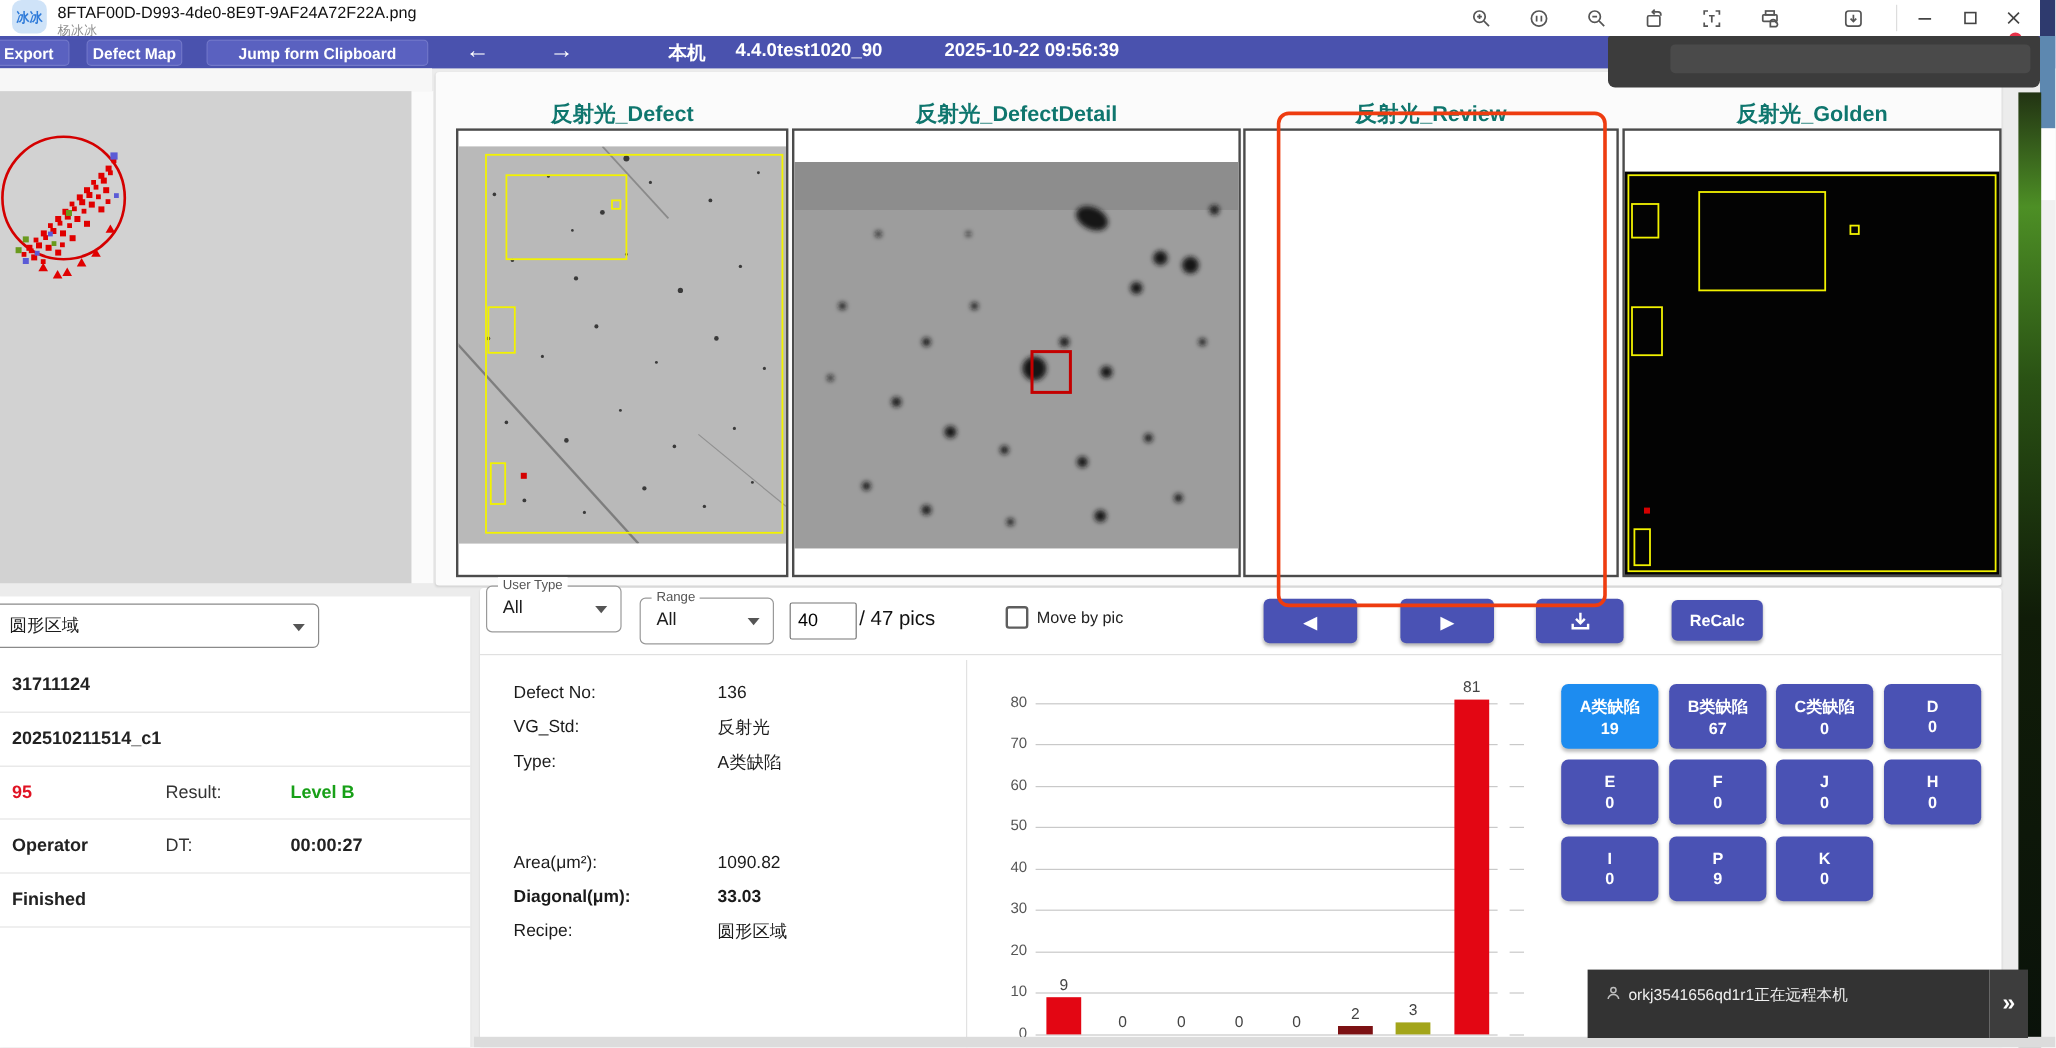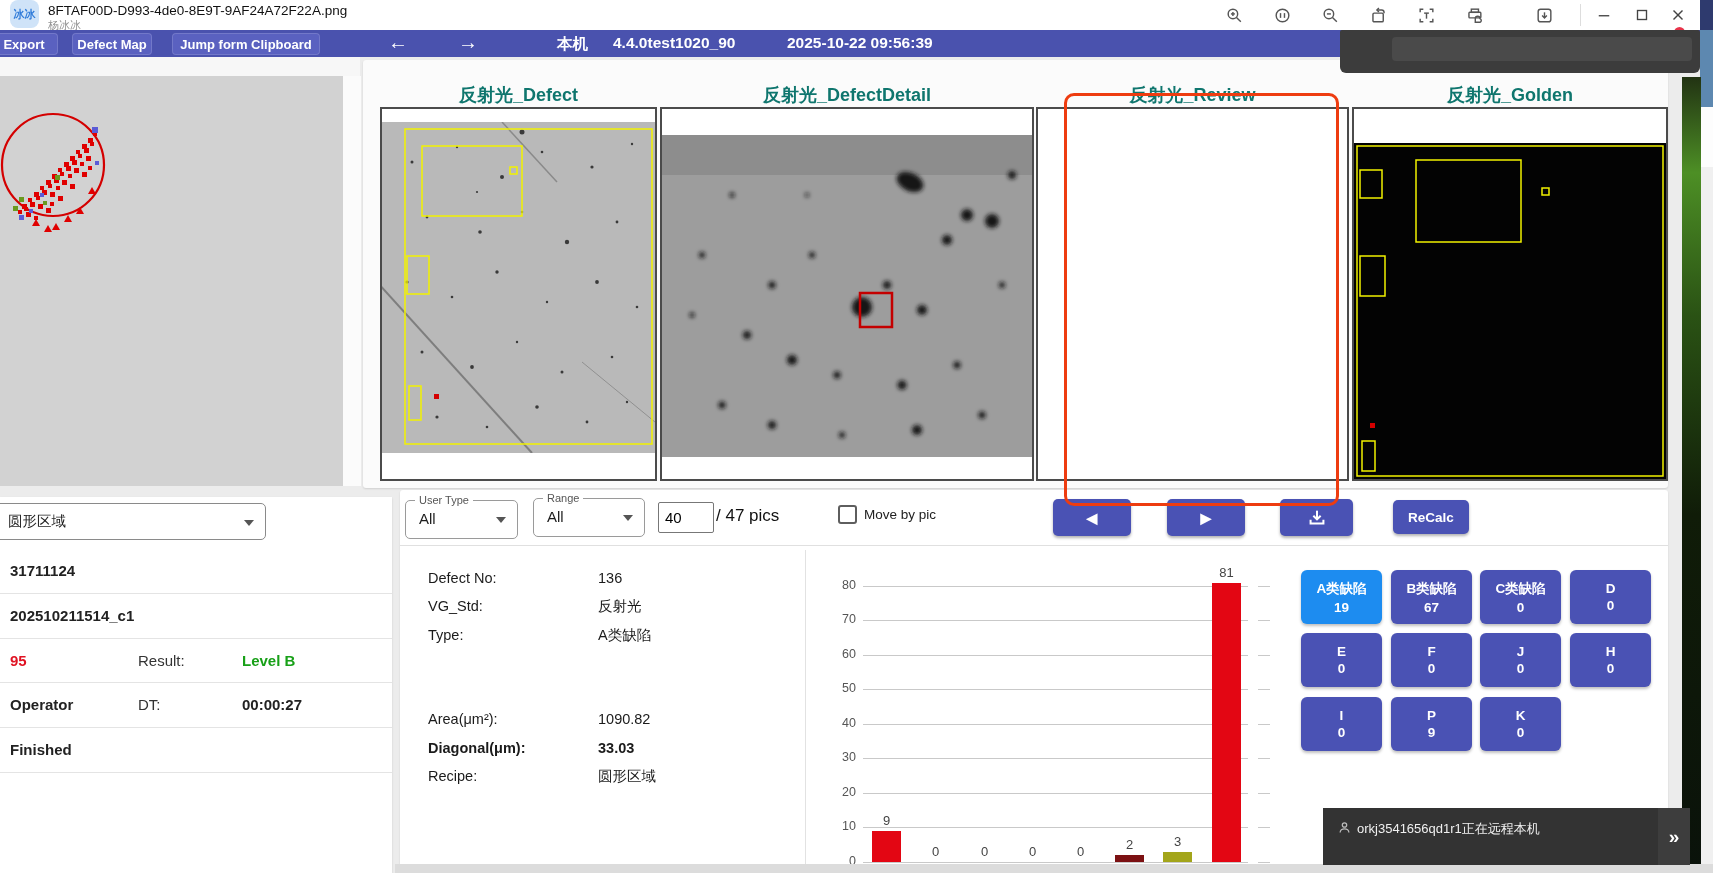--- a/index.html
+++ b/index.html
@@ -123,21 +123,21 @@
       </svg>
   </div>
 
   <div class="abs" style="left:0;top:30px;width:1713px;height:27px;background:#4a52ae"></div>
   <div class="tb-btn" style="left:-10px;top:33px;width:68px">
     <span>Export</span>
   </div>
   <div class="tb-btn" style="left:72px;top:33px;width:80px">
     <span>Defect Map</span>
   </div>
-  <div class="tb-btn" style="left:172px;top:33px;width:148px">
+  <div class="tb-btn" style="left:172px;top:33px;width:185px">
     <span>Jump form Clipboard</span>
   </div>
   <div class="nav-arrow" style="left:388px">←</div>
   <div class="nav-arrow" style="left:458px">→</div>
   <div class="abs" style="left:557px;top:34px;color:#fff;font-weight:bold;font-size:15.5px">本机</div>
   <div class="abs" style="left:613px;top:34px;color:#fff;font-weight:bold;font-size:15.5px">4.4.0test1020_90</div>
   <div class="abs" style="left:787px;top:34px;color:#fff;font-weight:bold;font-size:15.5px">2025-10-22 09:56:39</div>
 
   <div class="abs" style="left:1674px;top:27px;width:11px;height:11px;border-radius:50%;background:#e8334a;z-index:44"></div>
   <div class="abs" style="left:1340px;top:30px;width:360px;height:43px;background:#3c3c3c;border-radius:2px 2px 6px 6px;z-index:45">
@@ -335,21 +335,21 @@
         <rect x="16" y="280" width="5" height="5" fill="#d40000"></rect>
       </svg>
     </div>
   </div>
 
   <div class="abs" style="left:1064px;top:93px;width:269px;height:407px;border:3.5px solid #ee3c10;border-radius:10px;z-index:30"></div>
 
   <div class="abs card" style="left:400px;top:490px;width:1268px;height:383px"></div>
   <div class="abs" style="left:400px;top:545px;width:1268px;height:1px;background:#e0e0e0"></div>
 
-  <div class="fieldset" style="left:405px;top:500px;width:113px;height:39px">
+  <div class="fieldset" style="left:405px;top:488px;width:113px;height:39px">
     <span class="legend">User Type</span>
     <span class="val">All</span>
     <span class="caret"></span>
   </div>
   <div class="fieldset" style="left:533px;top:498px;width:112px;height:39px">
     <span class="legend">Range</span>
     <span class="val">All</span>
     <span class="caret"></span>
   </div>
   <input class="abs" style="left: 658px; top: 502px; width: 46px; height: 27px; border: 1.5px solid rgb(119, 119, 119); border-radius: 2px; font-size: 15px; padding-left: 6px; font-family: &quot;Liberation Sans&quot;, sans-serif;" value="40">

